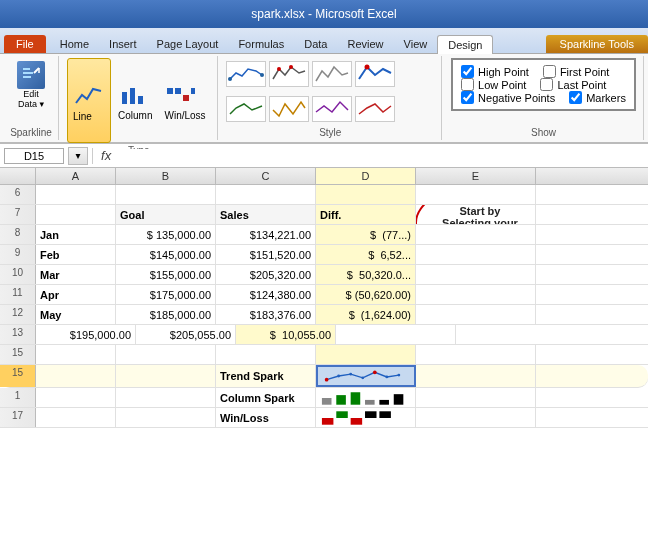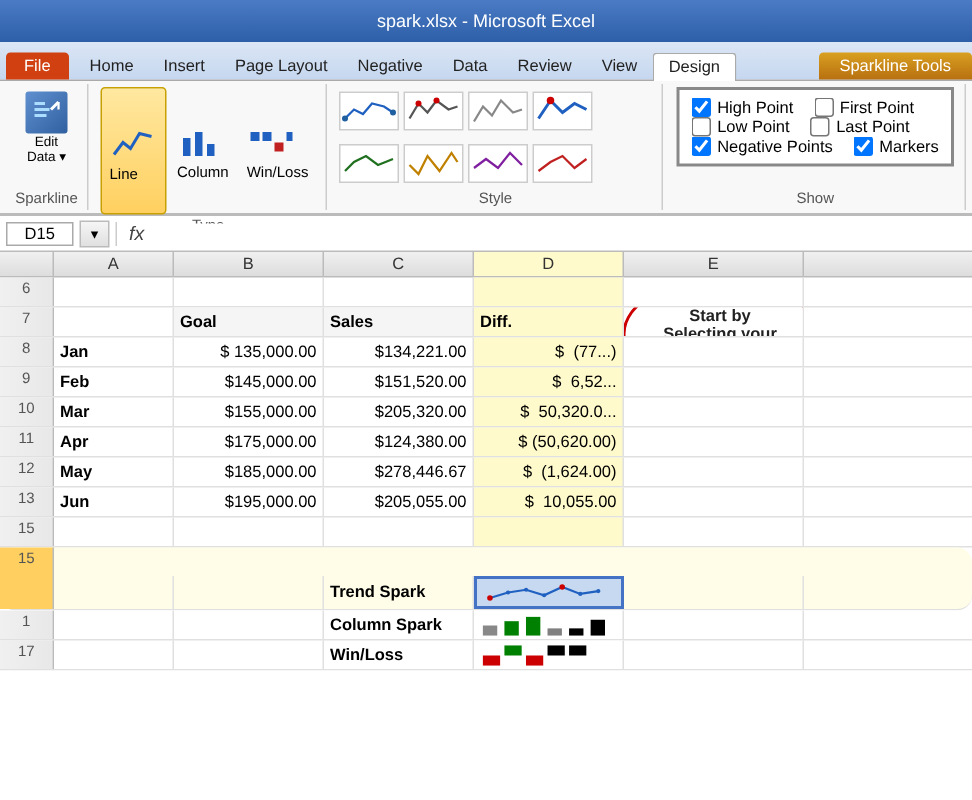--- a/index.html
+++ b/index.html
@@ -28,21 +28,21 @@
     .show-row { display: flex; gap: 14px; }
     .show-item { display: flex; align-items: center; gap: 4px; white-space: nowrap; }
     .show-item input[type=checkbox] { width: 13px; height: 13px; cursor: pointer; }
 
     
     .style-group { display: flex; flex-wrap: wrap; gap: 3px; align-items: center; }
     .style-preview { width: 40px; height: 26px; border: 1px solid #ccc; cursor: pointer; display: flex; align-items: center; justify-content: center; background: #fff; }
 
     
     .formula-bar { display: flex; align-items: center; border-bottom: 1px solid #bbb; background: #fff; height: 24px; padding: 0 4px; gap: 4px; }
-    .name-box { width: 45px; border: 1px solid #aaa; padding: 1px 4px; font-size: 11px; text-align: center; }
+    .name-box { width: 60px; border: 1px solid #aaa; padding: 1px 4px; font-size: 11px; text-align: center; }
     .formula-btn { width: 20px; height: 18px; border: 1px solid #bbb; background: linear-gradient(to bottom, #f5f5f5, #e0e0e0); cursor: pointer; font-size: 10px; display: flex; align-items: center; justify-content: center; }
     .fx-label { font-style: italic; font-size: 13px; color: #444; padding: 0 4px; }
     .formula-input { flex: 1; border: none; outline: none; font-size: 11px; padding: 1px 4px; }
 
     
     .spreadsheet { display: flex; flex-direction: column; flex: 1; overflow: hidden; }
     .col-headers { display: flex; background: linear-gradient(to bottom, #f0f0f0, #ddd); border-bottom: 1px solid #bbb; }
     .row-num-header { width: 36px; min-width: 36px; border-right: 1px solid #bbb; }
     .col-header { border-right: 1px solid #bbb; text-align: center; font-size: 11px; padding: 2px 0; color: #333; }
 
@@ -56,21 +56,21 @@
     .row-num { width: 36px; min-width: 36px; border-right: 1px solid #bbb; text-align: center; font-size: 10px; color: #555; background: linear-gradient(to right, #f0f0f0, #e8e8e8); padding: 2px 0; }
     .cell { border-right: 1px solid #e0e0e0; padding: 1px 4px; font-size: 11px; overflow: hidden; white-space: nowrap; display: flex; align-items: center; }
     .cell.right { justify-content: flex-end; }
     .cell.bold { font-weight: bold; }
     .cell.header-cell { background: #f5f5f5; }
     .cell.yellow { background: #fffacc; }
     .cell.selected { background: #ddeeff; }
 
     
     .row-15 .row-num { background: linear-gradient(to right, #ffe8a0, #ffd060); }
-    .row-15 .cell { background: #fffde8; margin-top: 19px; }
+    .row-15 .cell { background: #fffde8; }
     .callout { position: absolute; right: 5px; top: -40px; background: #fff; border: 2px solid #c00; border-radius: 50%; width: 120px; height: 70px; display: flex; align-items: center; justify-content: center; text-align: center; font-size: 11px; font-weight: bold; color: #222; z-index: 10; }
 
     
     .sparkline-cell { background: #fff; }
     .show-box { border: 2px solid #888; background: #fff; padding: 5px 8px; }
 
     .type-icons { display: flex; gap: 2px; }
 
     
     .edit-data-btn { display: flex; flex-direction: column; align-items: center; font-size: 10px; cursor: pointer; padding: 3px; }
@@ -81,21 +81,21 @@
 
 <div class="title-bar">
   <span>spark.xlsx - Microsoft Excel</span>
 </div>
 
 <div class="ribbon-tabs">
   <div class="ribbon-tab file">File</div>
   <div class="ribbon-tab">Home</div>
   <div class="ribbon-tab">Insert</div>
   <div class="ribbon-tab">Page Layout</div>
-  <div class="ribbon-tab">Negative</div>
+  <div class="ribbon-tab">Formulas</div>
   <div class="ribbon-tab">Data</div>
   <div class="ribbon-tab">Review</div>
   <div class="ribbon-tab">View</div>
   <div class="ribbon-tab active">Design</div>
   <div class="ribbon-tab sparkline-tools">Sparkline Tools</div>
 </div>
 
 <div class="ribbon">
 
   <div class="ribbon-group" style="min-width:55px;">
@@ -320,28 +320,27 @@
     <div class="cell col-b right">$175,000.00</div>
     <div class="cell col-c right">$124,380.00</div>
     <div class="cell col-d right yellow">$ (50,620.00)</div>
     <div class="cell col-e"></div>
   </div>
 
   <div class="grid-row">
     <div class="row-num">12</div>
     <div class="cell col-a bold">May</div>
     <div class="cell col-b right">$185,000.00</div>
-    <div class="cell col-c right">$278,446.67</div>
+    <div class="cell col-c right">$183,376.00</div>
     <div class="cell col-d right yellow">$&nbsp;&nbsp;(1,624.00)</div>
     <div class="cell col-e"></div>
   </div>
 
   <div class="grid-row">
     <div class="row-num">13</div>
-    <div class="cell col-a bold">Jun</div>
     <div class="cell col-b right">$195,000.00</div>
     <div class="cell col-c right">$205,055.00</div>
     <div class="cell col-d right yellow">$&nbsp;&nbsp;10,055.00</div>
     <div class="cell col-e"></div>
   </div>
 
   <div class="grid-row">
     <div class="row-num">15</div>
     <div class="cell col-a"></div>
     <div class="cell col-b"></div>

